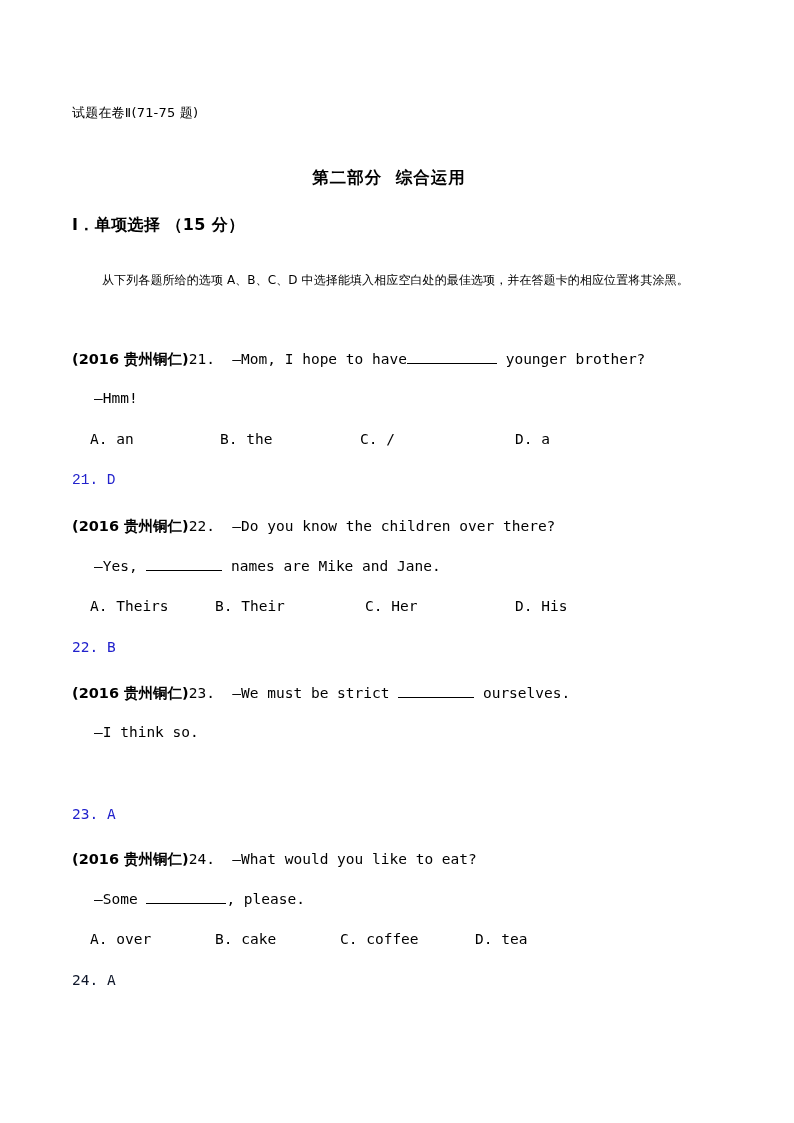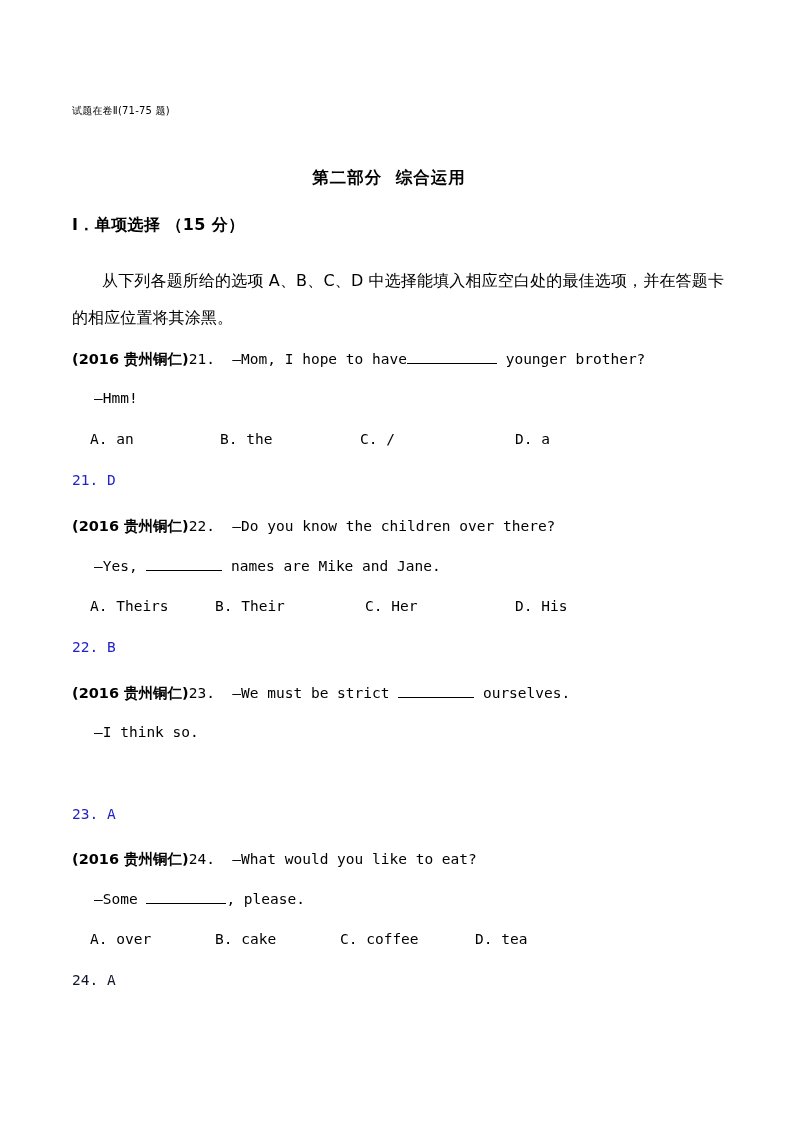--- a/index.html
+++ b/index.html
@@ -27,21 +27,21 @@
   
   .blk {
     position: absolute;
     white-space: nowrap;
   }
 
   
   .header-note {
     left: 72px;
     top: 104px;
-    font-size: 10px;
+    font-size: 13px;
     font-family: "DejaVu Sans", "Liberation Sans", sans-serif;
     letter-spacing: 0.2px;
   }
 
   
   .part-title {
     left: 0;
     top: 167px;
     width: 778px;
     text-align: center;
@@ -62,21 +62,21 @@
     letter-spacing: 0.4px;
     white-space: pre;
   }
 
   
   .instructions {
     position: absolute;
     left: 72px;
     top: 262px;
     width: 652px;
-    font-size: 16px;
+    font-size: 12px;
     font-family: "DejaVu Sans", "Liberation Sans", sans-serif;
     line-height: 37px;
     text-indent: 30px;
     text-align: justify;
     letter-spacing: 0.1px;
   }
 
   
   .question {
     position: absolute;
@@ -158,21 +158,21 @@
     <p class="q-reply">—Hmm!</p>
   </div>
   <div class="question" style="top:431px;">
     <div class="q-options">
       <span class="opt" style="left:18px;"><span>A.</span> <span>an</span></span>
       <span class="opt" style="left:148px;"><span>B.</span> <span>the</span></span>
       <span class="opt" style="left:288px;"><span>C.</span> <span>/</span></span>
       <span class="opt" style="left:443px;"><span>D.</span> <span>a</span></span>
     </div>
   </div>
-  <div class="answer" style="top:472px; color:#2222cc;"><span>21.</span> <span>D</span></div>
+  <div class="answer" style="top:472px; color:#2222cc;font-family:Liberation Mono, monospace;"><span>21.</span> <span>D</span></div>
 
   <div class="question" style="top:516px;">
     <p class="q-stem"><span class="q-src">(2016 贵州铜仁)</span><span class="q-num">22.</span><span>  —Do you know the children over there?</span></p>
   </div>
   <div class="question" style="top:557px;">
     <p class="q-reply"><span>—Yes, </span><span class="blank b76"></span><span> names are Mike and Jane.</span></p>
   </div>
   <div class="question" style="top:598px;">
     <div class="q-options">
       <span class="opt" style="left:18px;"><span>A.</span> <span>Theirs</span></span>

